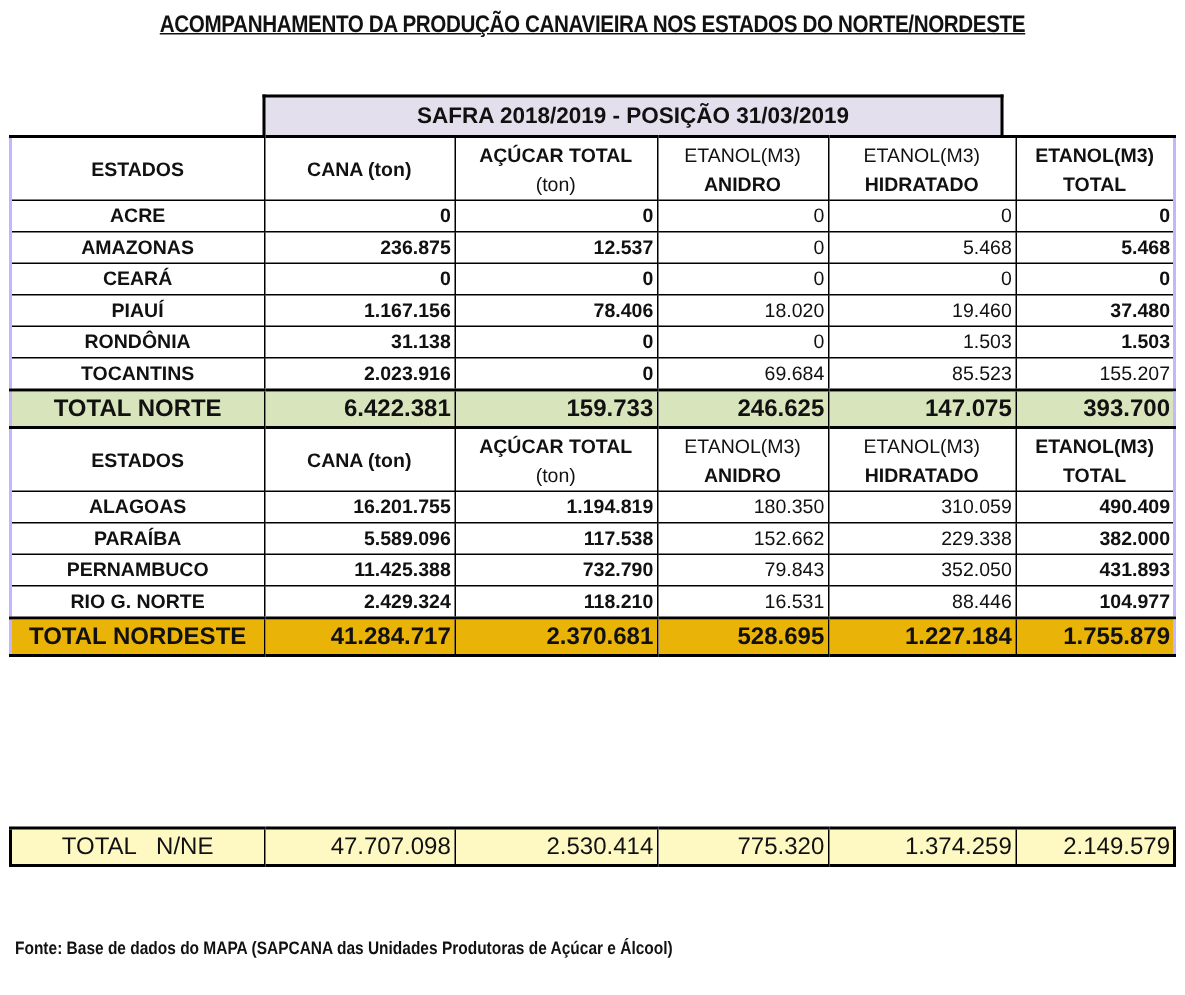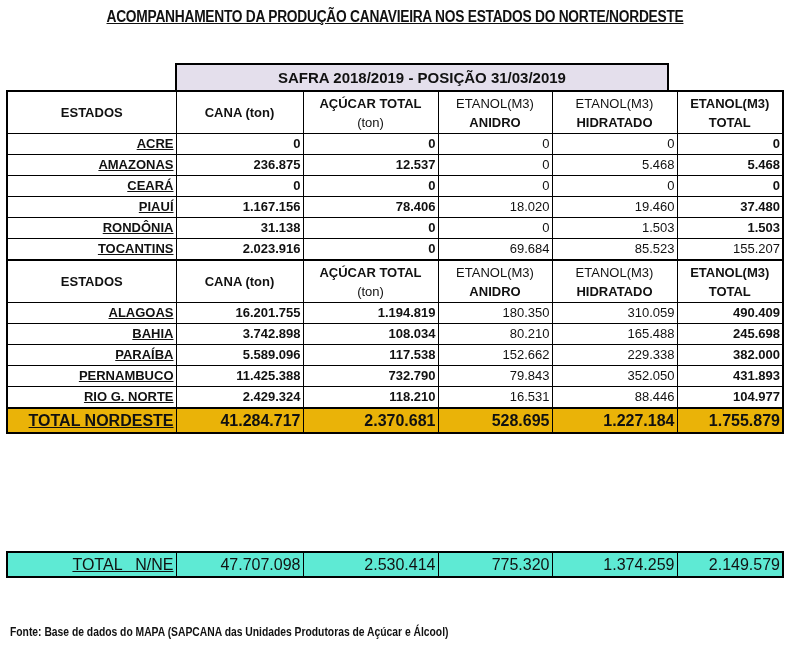--- a/index.html
+++ b/index.html
@@ -26,32 +26,32 @@
   col.c2 { width: 135px; }
   col.c3 { width: 114px; }
   col.c4 { width: 125px; }
   col.c5 { width: 106px; }
   td {
     border: 1px solid #000; padding: 0 2px; font-size: 13px; white-space: nowrap;
     overflow: hidden;
   }
   td.num { text-align: right; }
   td.b { font-weight: bold; }
-  td.name { font-weight: bold; text-align: right; text-decoration: underline; }
+  td.name { font-weight: bold; text-align: center; }
   tr.data td { height: 20px; line-height: 20px; }
   tr.hdr td { height: 41px; text-align: center; font-size: 13px; line-height: 19px; }
   tr.hdr td .l1n { font-weight: normal; }
   tr.total td { height: 23px; font-weight: bold; font-size: 16px; line-height: 23px; }
   tr.total.norte td { background: #d8e4bc; }
   tr.total.nordeste td { background: #eab308; }
-  tr.total.nne td { background: #5eead4; font-weight: normal; font-size: 16px; }
+  tr.total.nne td { background: #fef9c3; font-weight: normal; font-size: 16px; }
   tr.total.nne td.name { font-weight: normal; }
   tr.hdr td { border-top: 2px solid #000; }
   tr.total td { border-top: 2px solid #000; border-bottom: 2px solid #000; }
-  table.main { top: 90px; border: 2px solid #000000; }
+  table.main { top: 90px; border: 2px solid #c4b5fd; }
   table.nne { top: 551px; border: 2px solid #000; }
   .fonte {
     position: absolute; left: 10px; top: 625px; font-size: 12px; font-weight: bold;
     transform: scaleX(0.86); transform-origin: 0 0; white-space: nowrap;
   }
 </style>
 </head>
 <body>
 
 <div class="title">ACOMPANHAMENTO DA PRODUÇÃO CANAVIEIRA NOS ESTADOS DO NORTE/NORDESTE</div>
@@ -129,20 +129,28 @@
         <td class="num b">1.503</td>
       </tr>
       <tr class="data">
         <td class="name">TOCANTINS</td>
         <td class="num b">2.023.916</td>
         <td class="num b">0</td>
         <td class="num">69.684</td>
         <td class="num">85.523</td>
         <td class="num">155.207</td>
       </tr>
+      <tr class="total norte">
+        <td class="name">TOTAL NORTE</td>
+        <td class="num">6.422.381</td>
+        <td class="num">159.733</td>
+        <td class="num">246.625</td>
+        <td class="num">147.075</td>
+        <td class="num">393.700</td>
+      </tr>
       <tr class="hdr">
       <td class="b">ESTADOS</td>
       <td class="b">CANA (ton)</td>
       <td class="b">
           <div>AÇÚCAR TOTAL</div>
           <div class="l1n">(ton)</div>
         </td>
       <td>
           <div class="l1n">ETANOL(M3)</div>
           <div style="font-weight:bold">ANIDRO</div>
@@ -156,28 +164,20 @@
           <div>TOTAL</div>
         </td>
     </tr>
       <tr class="data">
         <td class="name">ALAGOAS</td>
         <td class="num b">16.201.755</td>
         <td class="num b">1.194.819</td>
         <td class="num">180.350</td>
         <td class="num">310.059</td>
         <td class="num b">490.409</td>
-      </tr>
-      <tr class="data">
-        <td class="name">BAHIA</td>
-        <td class="num b">3.742.898</td>
-        <td class="num b">108.034</td>
-        <td class="num">80.210</td>
-        <td class="num">165.488</td>
-        <td class="num b">245.698</td>
       </tr>
       <tr class="data">
         <td class="name">PARAÍBA</td>
         <td class="num b">5.589.096</td>
         <td class="num b">117.538</td>
         <td class="num">152.662</td>
         <td class="num">229.338</td>
         <td class="num b">382.000</td>
       </tr>
       <tr class="data">

